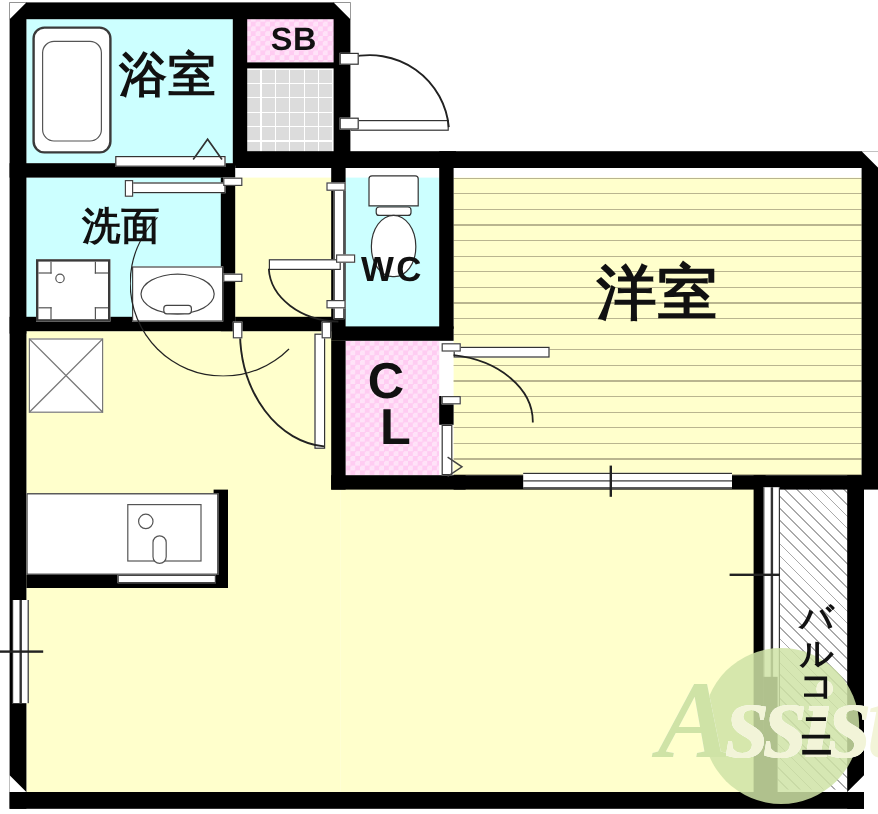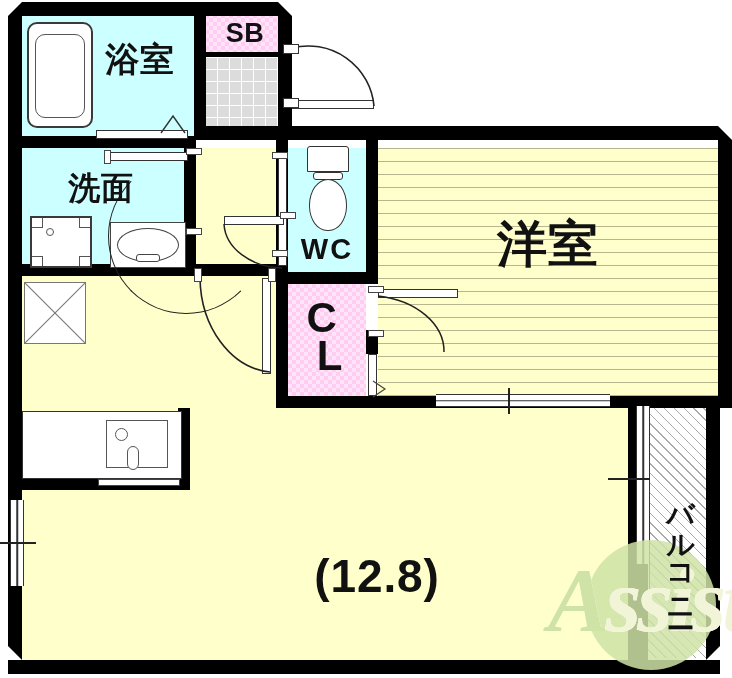--- a/index.html
+++ b/index.html
@@ -262,31 +262,30 @@
   <div class="tick" style="left:608px;top:478px;width:42px;height:2px;background:#222;"></div>
   <div class="wall" style="left:636px;top:564px;width:12px;height:96px;"></div>
 
   <div id="watermark">
     <div class="circle"></div>
     <div class="wm-text">
       <span class="wm-A">A</span><span>ssist</span>
     </div>
   </div>
 
-  <div class="label lbl-jp" style="left:96px;top:42px;width:88px;font-size:34px;">浴室</div>
+  <div class="label lbl-jp" style="left:96px;top:42px;width:88px;font-size:40px;">浴室</div>
 
   <div class="label" style="left:205px;top:19px;width:80px;font-size:27px;">SB</div>
 
   <div class="label lbl-jp" style="left:46px;top:172px;width:110px;font-size:32px;">洗面</div>
 
 
-  <div class="label" style="left:288px;top:234px;width:78px;font-size:29px;letter-spacing:2px;">WC</div>
+  <div class="label" style="left:288px;top:210px;width:78px;font-size:29px;letter-spacing:2px;">WC</div>
 
   <div class="label" style="left:288px;top:296px;width:68px;font-size:42px;">C</div>
   <div class="label" style="left:296px;top:334px;width:68px;font-size:42px;">L</div>
 
   <div class="label lbl-jp" style="left:478px;top:218px;width:140px;font-size:50px;">洋室</div>
 
-  <div class="label" style="left:286px;top:552px;width:182px;font-size:46px;">(12.8)</div>
 
   <div class="label lbl-jp lbl-vert" style="left:660px;top:466px;width:34px;height:164px;font-size:28px;">バルコニー</div>
 
 </div>
 
 </body></html>

